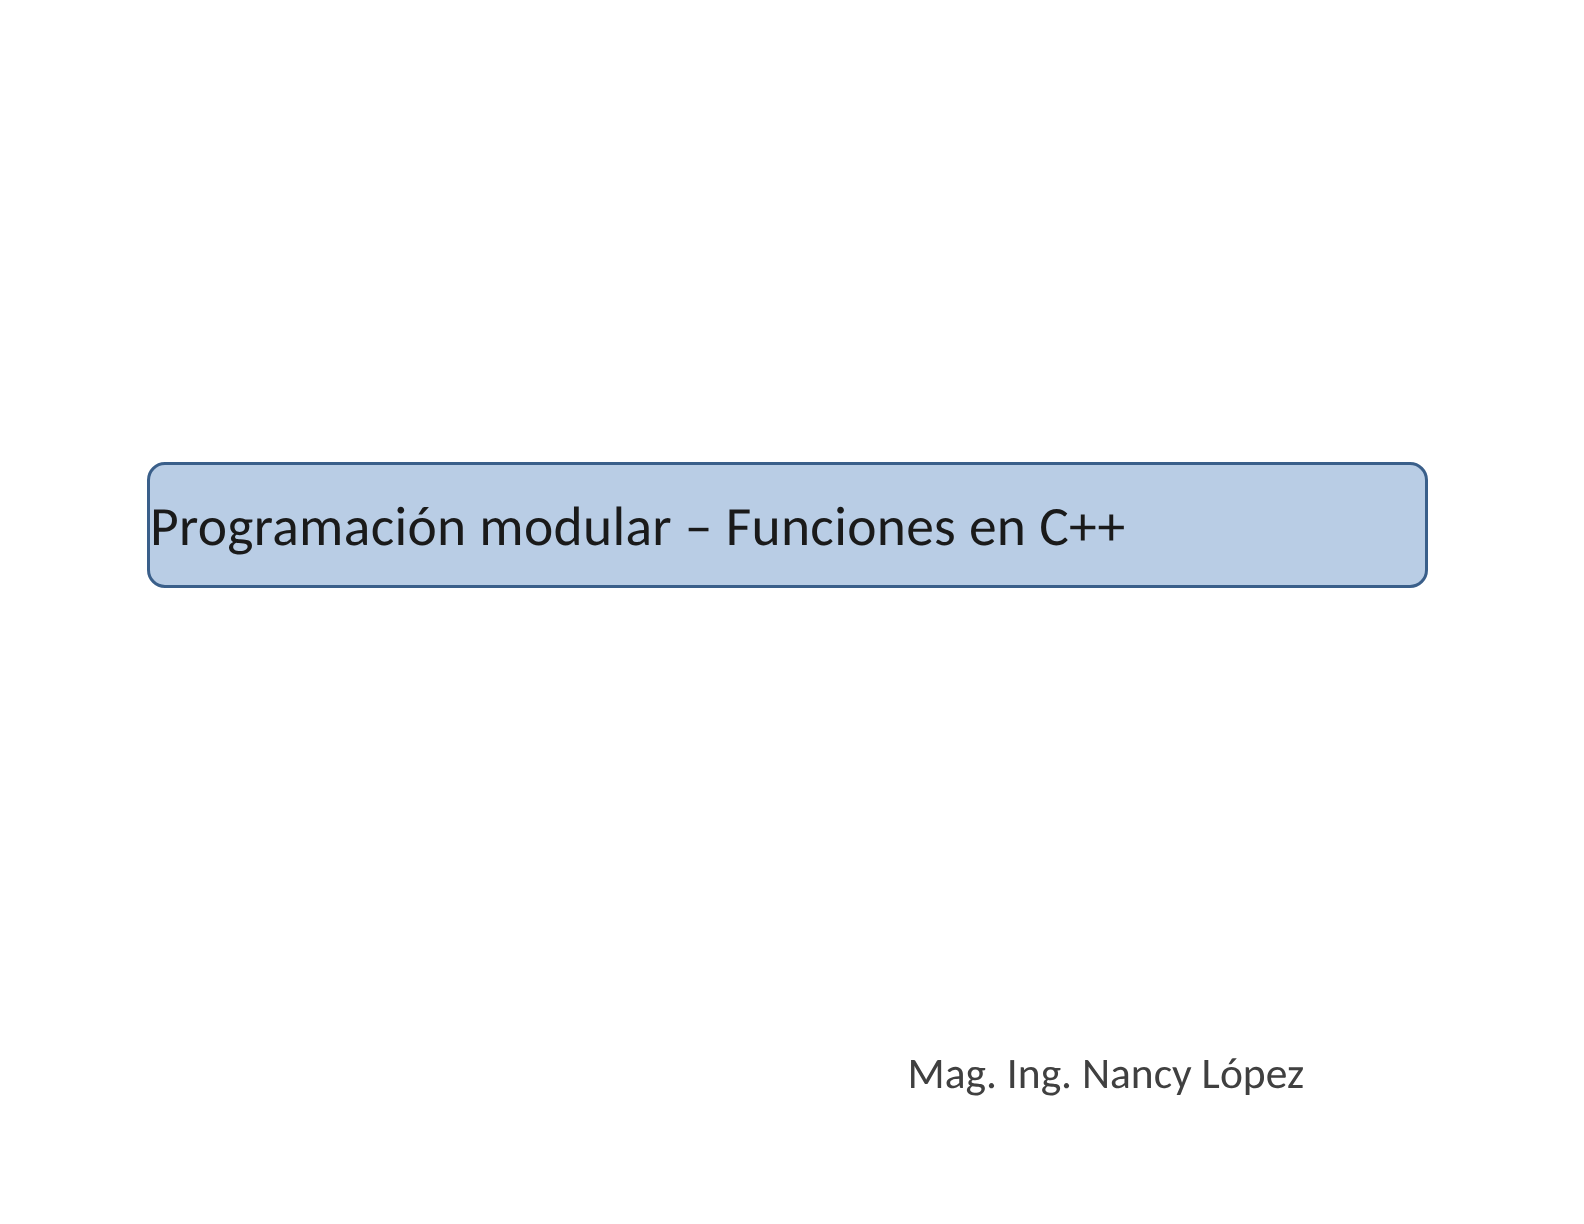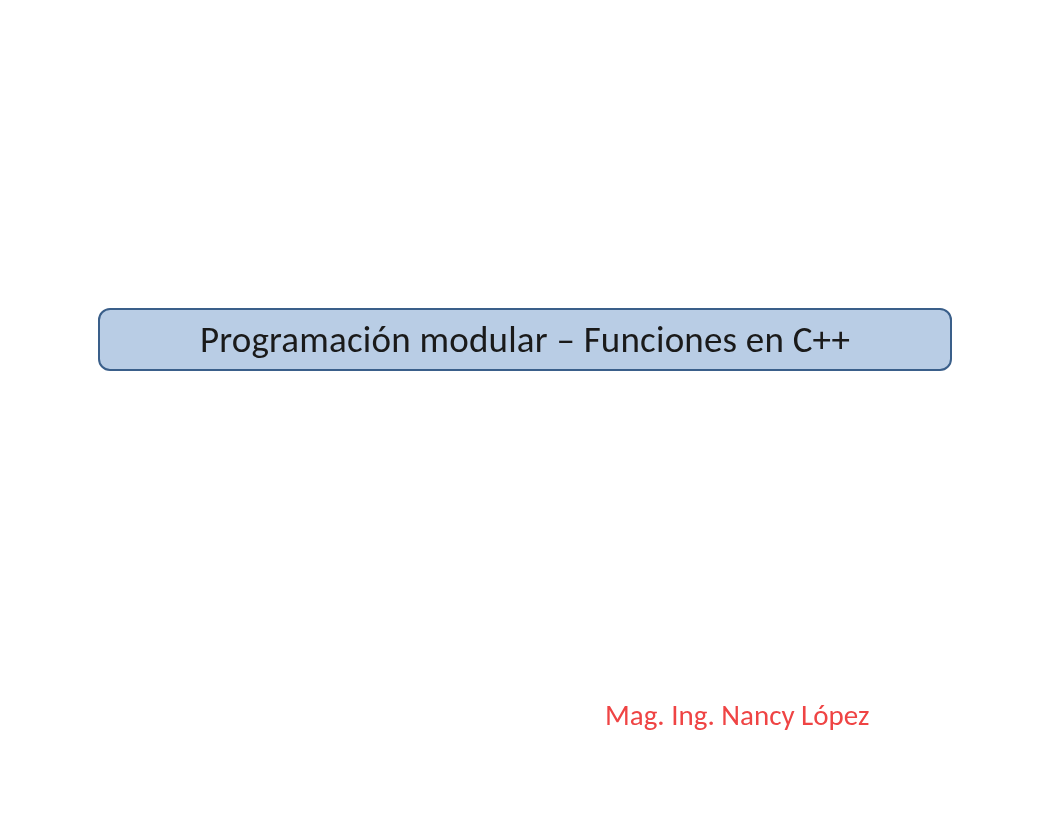--- a/index.html
+++ b/index.html
@@ -13,40 +13,39 @@
       background: #ffffff;
       font-family: Calibri, 'Segoe UI', Arial, sans-serif;
       position: relative;
       overflow: hidden;
     }
     .title-box {
       position: absolute;
       left: 98px;
       top: 308px;
       width: 854px;
-      height: 63px;
+      height: 84px;
       background: #b9cde5;
       border: 2px solid #3a5f8a;
       border-radius: 12px;
       display: flex;
       align-items: center;
-      justify-content: center;
     }
     .title-text {
       font-size: 37px;
       color: #1a1a1a;
       font-weight: 400;
       letter-spacing: 0.2px;
     }
     .author-text {
       position: absolute;
       left: 605px;
       top: 697px;
       font-size: 29px;
-      color: #ef4444;
+      color: #404040;
       font-weight: 400;
       text-align: right;
     }
   </style>
 </head>
 <body>
 
 <div class="title-box">
   <span class="title-text">Programación modular – Funciones en C++</span>
 </div>

